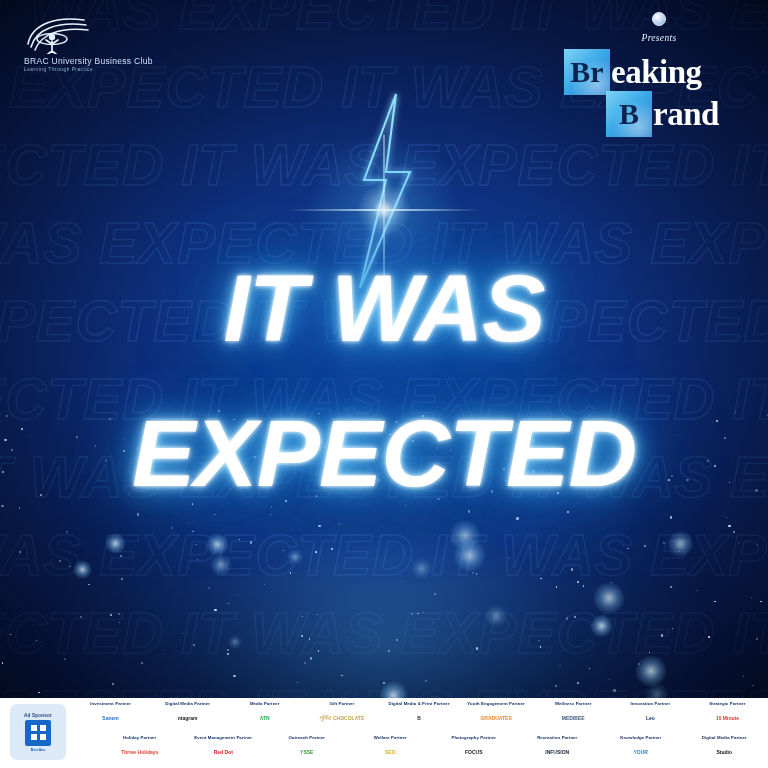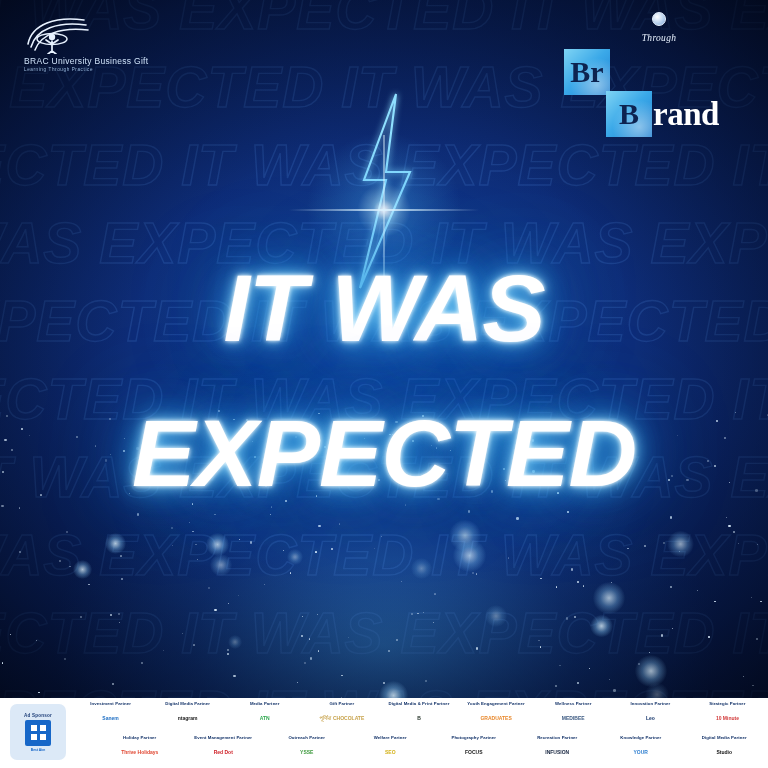--- a/index.html
+++ b/index.html
@@ -363,35 +363,36 @@
         <g fill="none" stroke="#e8f2ff" stroke-width="1.6" stroke-linecap="round">
           <path d="M6 30 C10 10, 34 2, 62 6"></path>
           <path d="M9 33 C14 15, 36 7, 64 11"></path>
           <path d="M13 36 C19 20, 38 13, 66 16"></path>
         </g>
         <ellipse cx="30" cy="25" rx="15" ry="5.5" fill="none" stroke="#e8f2ff" stroke-width="1.5"></ellipse>
         <circle cx="30" cy="23" r="3.2" fill="#e8f2ff"></circle>
         <path d="M30 27 L30 37 M30 30 L24 26 M30 30 L36 26 M30 37 L26 40 M30 37 L34 40" stroke="#e8f2ff" stroke-width="1.7" fill="none" stroke-linecap="round"></path>
       </svg>
     </div>
-    <div class="sub">BRAC University Business Gift</div>
+    <div class="sub">BRAC University Business Club</div>
     <div class="sub2">Learning Through Practice</div>
   </div>
 
   <div class="topright">
     <div class="pubali">
       <span class="seal"></span>
     </div>
-    <div class="presents">Through</div>
+    <div class="presents">Presents</div>
 
     <div class="bb">
       <div class="bbline l1">
         <span class="sq">
           <span>Br</span>
         </span>
+        <span class="bbrest">eaking</span>
       </div>
       <div class="bbline l2">
         <span class="sq">
           <span>B</span>
         </span>
         <span class="bbrest">rand</span>
       </div>
     </div>
   </div>
 

